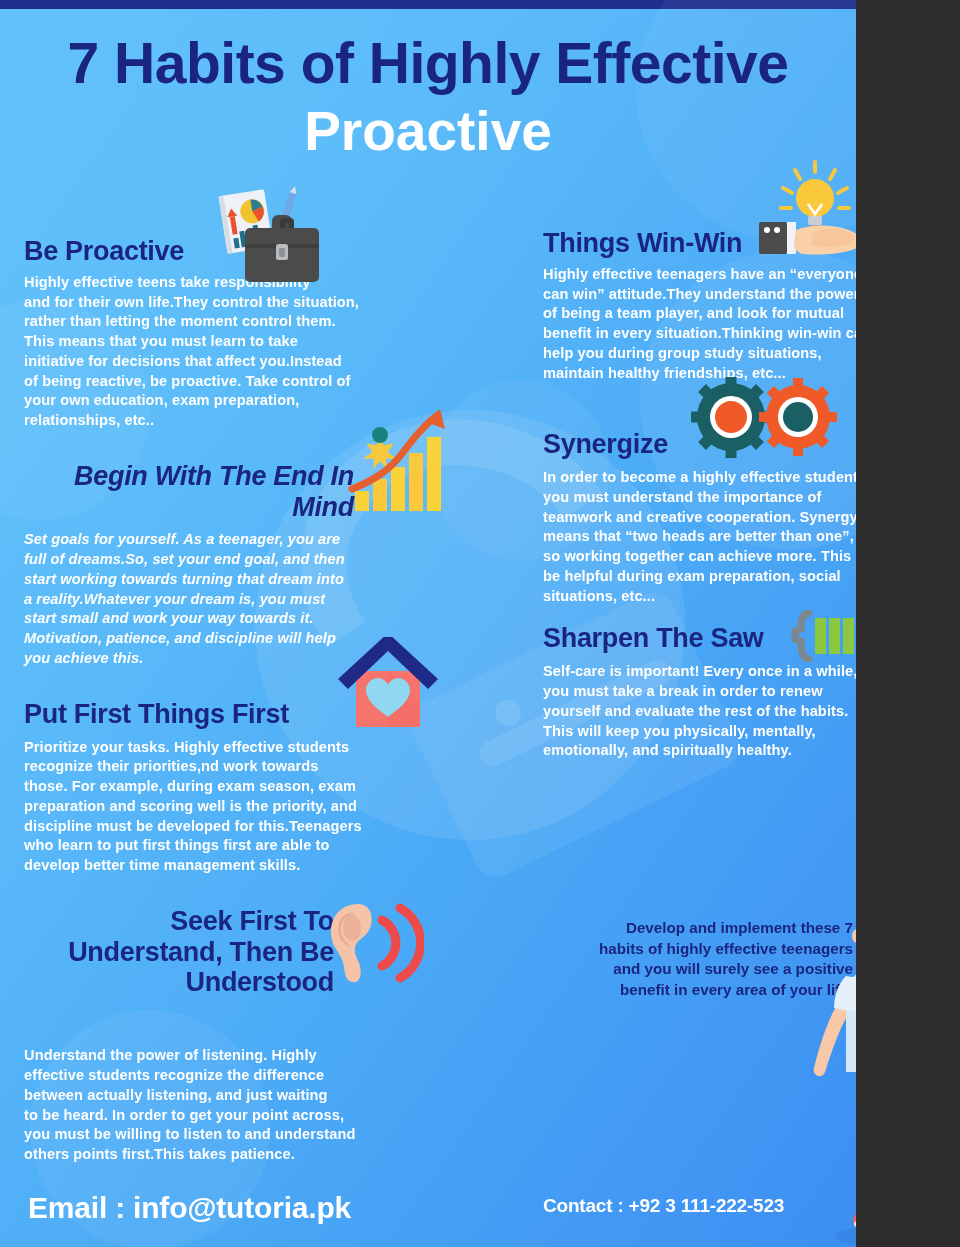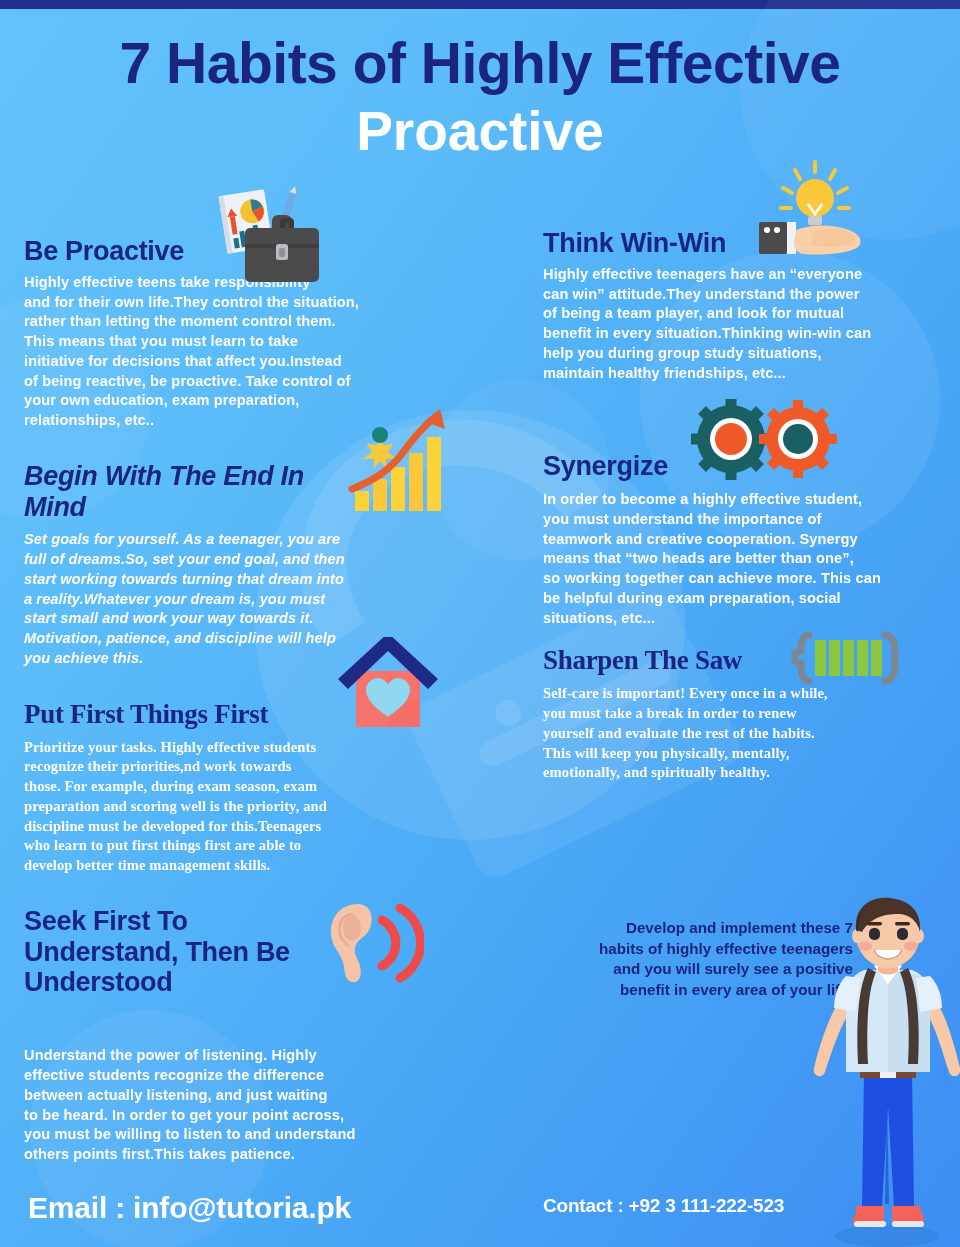--- a/index.html
+++ b/index.html
@@ -1,21 +1,21 @@
 <!DOCTYPE html>
 <html><head>
 <meta charset="utf-8">
 <style>
   * { margin:0; padding:0; box-sizing:border-box; }
   html,body { background:#2c2c2c; }
   body { font-family:"Liberation Sans", sans-serif; }
 
   .poster {
     position:relative;
-    width:960px; height:1247px;
+    width:856px; height:1247px;
     overflow:hidden;
     background:linear-gradient(125deg,#63c2fb 0%,#5cbcf9 28%,#4aa9f6 62%,#3d8ef2 100%);
   }
   .topstrip{
     position:absolute; top:0; left:0; width:100%; height:9px;
     background:#1e2f8e;
   }
 
   
   .bg-layer{position:absolute;inset:0;overflow:hidden;pointer-events:none;}
@@ -57,21 +57,21 @@
     font-size:55px;font-weight:bold;color:#ffffff;line-height:1.15;margin-top:6px;
   }
 
   
   .col{position:absolute;}
   .col-left{left:24px;top:236px;width:410px;}
   .col-right{left:543px;top:228px;width:400px;}
 
   .habit{position:relative;margin-bottom:17px;}
   .habit-head{
-    display:flex;align-items:flex-end;gap:4px;position:relative;
+    display:flex;align-items:flex-end;gap:4px;position:relative;text-align:right;
   }
   h2.habit-title{
     font-size:27px;font-weight:bold;color:#1a2580;line-height:1.14;
     letter-spacing:-0.3px;
   }
   p.habit-body{
     font-size:14.6px;font-weight:bold;color:#ffffff;line-height:1.355;
     margin-top:6px;white-space:pre-line;letter-spacing:0.1px;
   }
 
@@ -205,21 +205,21 @@
       </div>
       <p class="habit-body" style="margin-top:8px;">Set goals for yourself. As a teenager, you are
 full of dreams.So, set your end goal, and then
 start working towards turning that dream into
 a reality.Whatever your dream is, you must
  start small and work your way towards it.
 Motivation, patience, and discipline will help
 you achieve this.</p>
     </div>
 
-    <div class="habit" style="margin-top:30px;font-family:Liberation Serif, serif;">
+    <div class="habit" style="margin-top:30px;">
       <div class="habit-head">
         <h2 class="habit-title">Put First Things First</h2>
         <span class="icon ic-house">
           <svg viewBox="0 0 112 92" width="112" height="92">
             <rect x="22" y="34" width="64" height="56" fill="#f5756e"></rect>
             <path d="M54 34 L86 66 L86 90 L54 90 Z" fill="#f06a64" opacity="0.55"></path>
             <path d="M4 42 L54 -4 L104 42 L94 52 L54 14 L14 52 Z" fill="#1f2a86"></path>
             <path d="M54 80 C40 70, 32 62, 32 53 C32 46, 38 41, 44 41 C49 41, 53 45, 54 48 C55 45, 59 41, 64 41 C70 41, 76 46, 76 53 C76 62, 68 70, 54 80 Z" fill="#8fd8f0"></path>
           </svg>
         </span>
@@ -253,21 +253,21 @@
 you must be willing to listen to and understand
 others points first.This takes patience.</p>
     </div>
 
   </div>
 
   <div class="col col-right">
 
     <div class="habit">
       <div class="habit-head">
-        <h2 class="habit-title">Think Win-Win</h2>
+        <h2 class="habit-title">Things Win-Win</h2>
         <span class="icon ic-bulb">
           <svg viewBox="0 0 122 106" width="122" height="106">
             <g stroke="#f5c93b" stroke-width="4" stroke-linecap="round">
               <line x1="62" y1="2" x2="62" y2="12"></line>
               <line x1="42" y1="10" x2="47" y2="19"></line>
               <line x1="82" y1="10" x2="77" y2="19"></line>
               <line x1="30" y1="28" x2="39" y2="33"></line>
               <line x1="94" y1="28" x2="85" y2="33"></line>
               <line x1="28" y1="48" x2="38" y2="48"></line>
               <line x1="96" y1="48" x2="86" y2="48"></line>
@@ -286,21 +286,21 @@
         </span>
       </div>
       <p class="habit-body">Highly effective teenagers have an “everyone
 can win” attitude.They understand the power
 of being a team player, and look for mutual
 benefit in every situation.Thinking win-win can
 help you during group study situations,
 maintain healthy friendships, etc...</p>
     </div>
 
-    <div class="habit" style="margin-top:68px;">
+    <div class="habit" style="margin-top:46px;">
       <div class="habit-head">
         <h2 class="habit-title">Synergize</h2>
         <span class="icon ic-gears">
           <svg viewBox="0 0 150 82" width="150" height="82">
             <g transform="translate(40,40)">
               <g fill="#1a5f63">
                 <circle r="34"></circle>
                 <g>
                   <rect x="-5.5" y="-41" width="11" height="12"></rect>
                   <rect x="-5.5" y="29" width="11" height="12"></rect>
@@ -337,21 +337,21 @@
       </div>
       <p class="habit-body" style="margin-top:8px;">In order to become a highly effective student,
 you must understand the importance of
 teamwork and creative cooperation. Synergy
 means that “two heads are better than one”,
 so working together can achieve more. This can
 be helpful during exam preparation, social
 situations, etc...</p>
     </div>
 
-    <div class="habit" style="font-family:Liberation Serif, serif;">
+    <div class="habit" style="">
       <div class="habit-head">
         <h2 class="habit-title">Sharpen The Saw</h2>
         <span class="icon ic-battery">
           <svg viewBox="0 0 116 58" width="116" height="58">
             <path d="M20 4 C12 4, 12 14, 12 20 L6 22 L6 30 L12 32 C12 38, 12 50, 20 50" stroke="#7d8790" stroke-width="7" fill="none" stroke-linecap="round"></path>
             <path d="M96 4 C106 4, 106 18, 106 27 C106 36, 106 50, 96 50" stroke="#7d8790" stroke-width="7" fill="none" stroke-linecap="round"></path>
             <rect x="26" y="9" width="11" height="36" fill="#8dc63f"></rect>
             <rect x="40" y="9" width="11" height="36" fill="#8dc63f"></rect>
             <rect x="54" y="9" width="11" height="36" fill="#8dc63f"></rect>
             <rect x="68" y="9" width="11" height="36" fill="#8dc63f"></rect>

